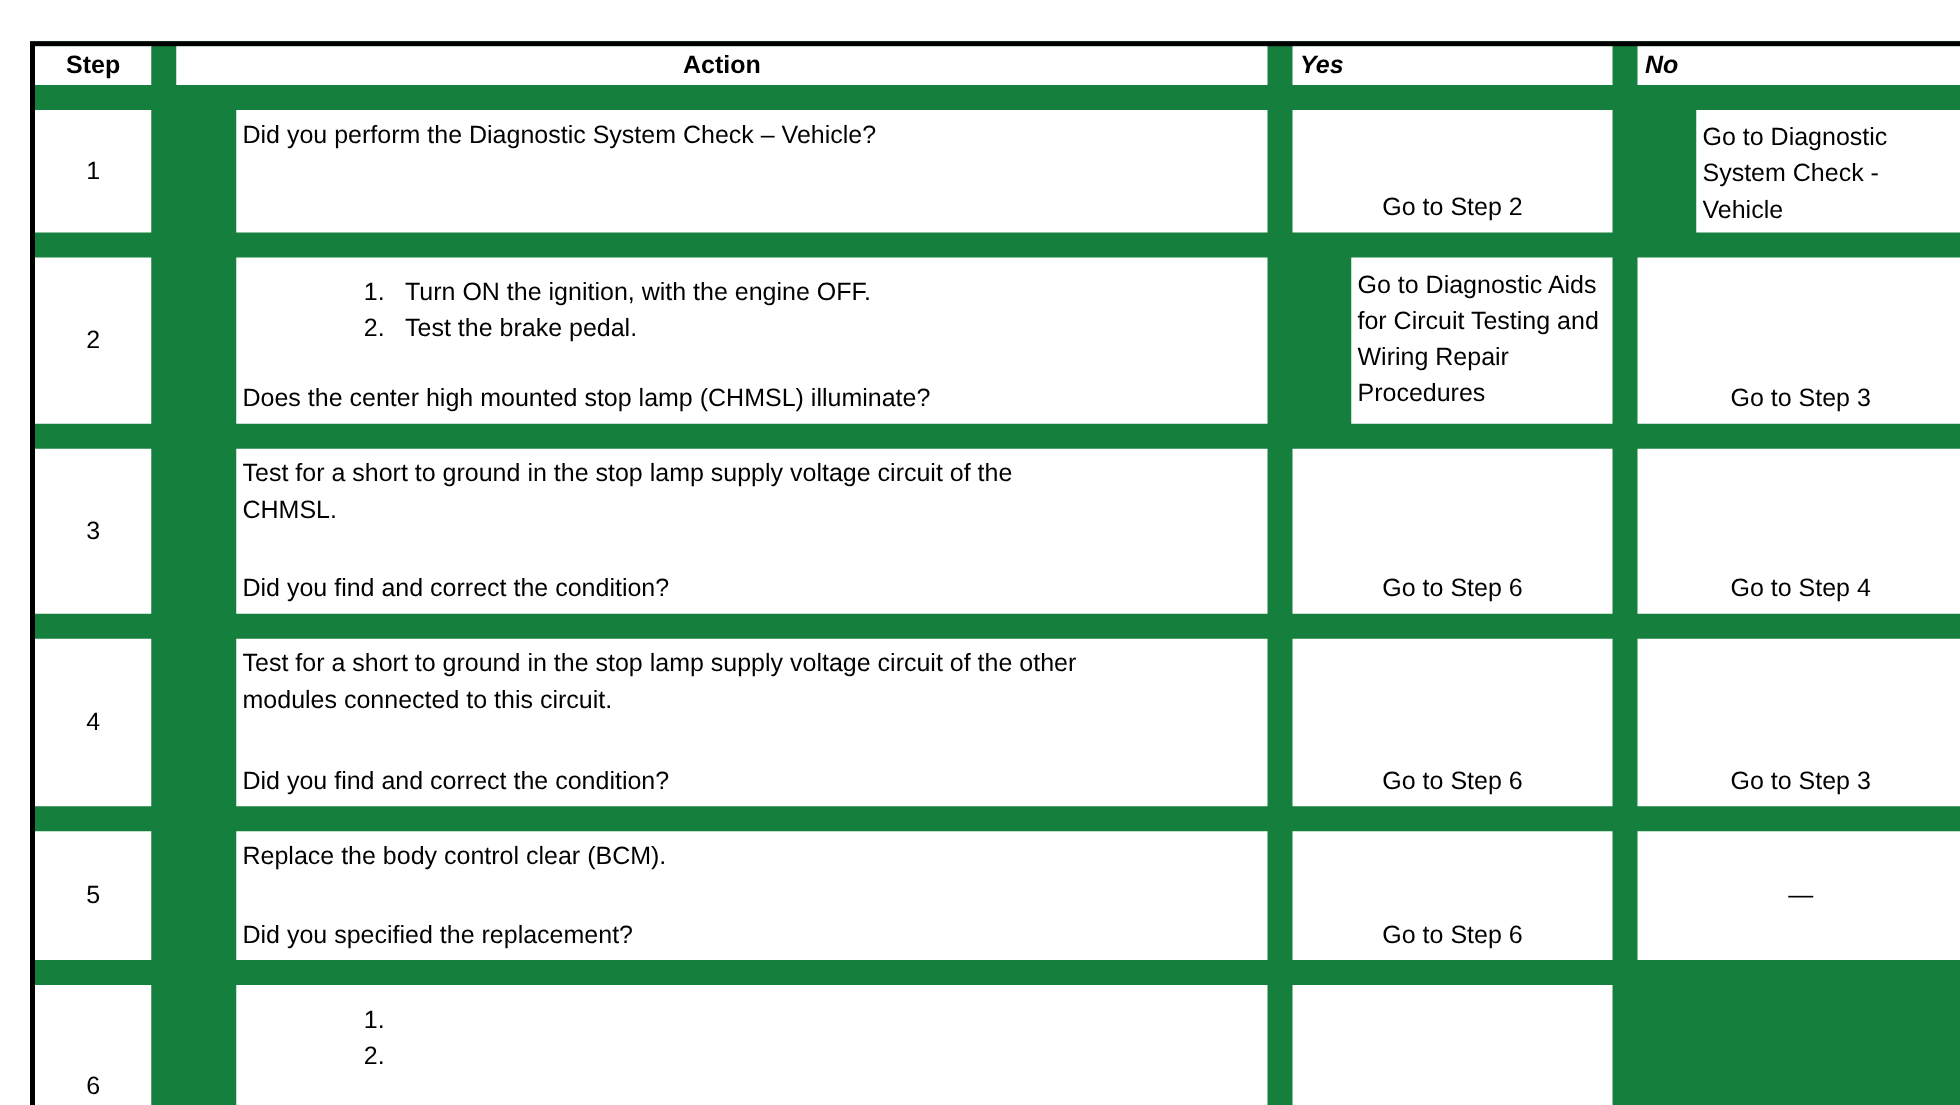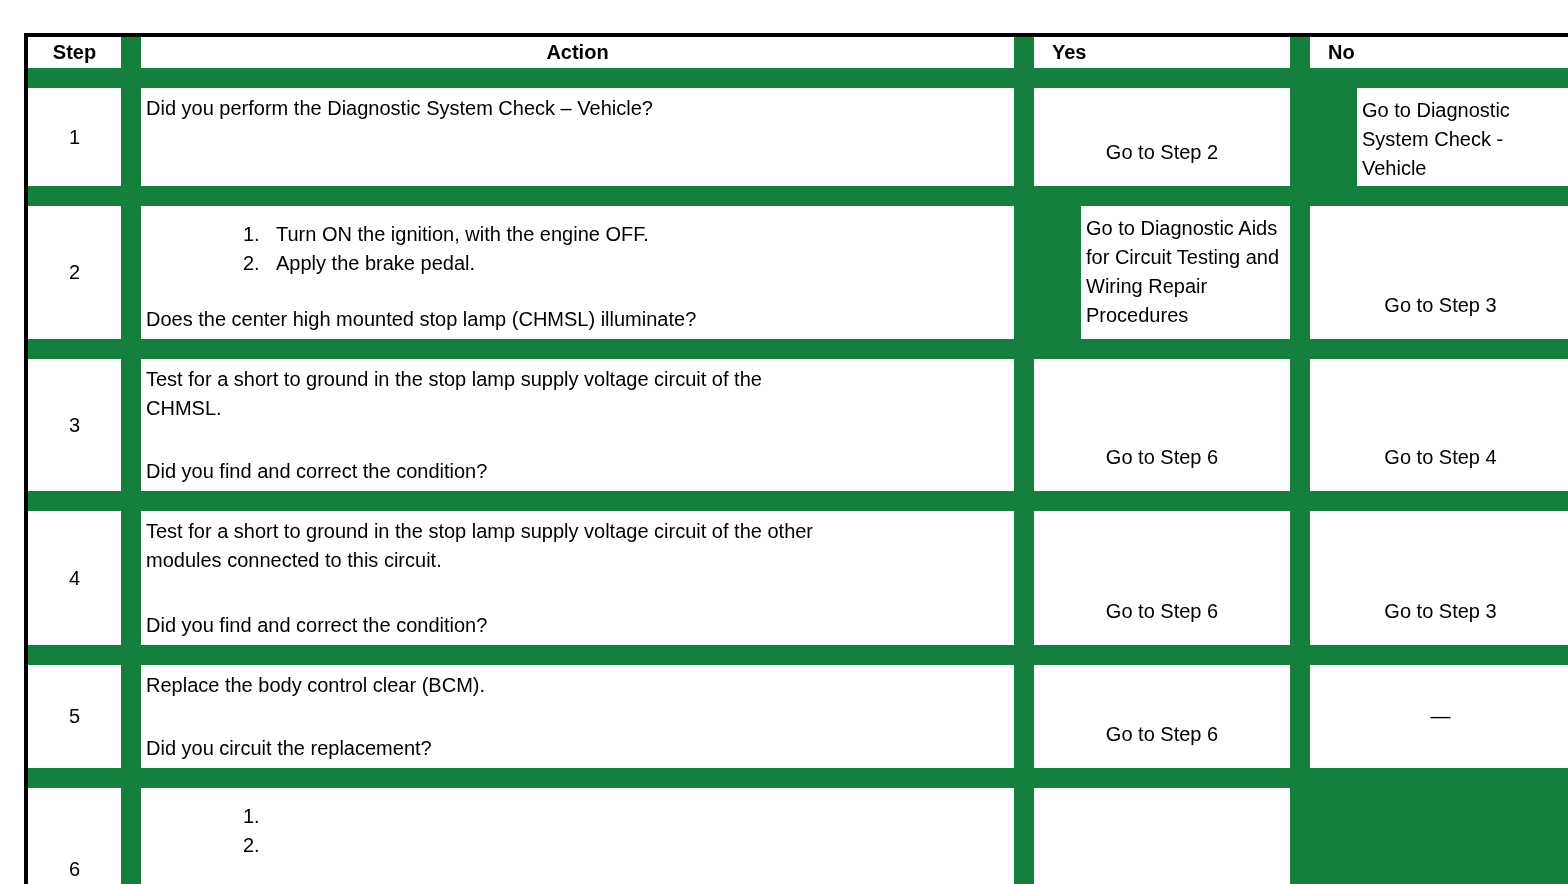--- a/index.html
+++ b/index.html
@@ -23,24 +23,24 @@
   .cell{
     background:#ffffff;
     font-size:20px;
     line-height:29px;
     display:flex;
     flex-direction:column;
     overflow:hidden;
   }
   .h{font-weight:bold;}
   .c-center{align-items:center;justify-content:center;text-align:center;}
-  .c-left{justify-content:center;align-items:flex-start;padding-left:18px;}
+  .c-left{justify-content:center;align-items:flex-start;padding-left:6px;font-style:italic;}
   .c-step{align-items:center;justify-content:center;}
-  .c-action{justify-content:space-between;padding:6px 8px 5px 5px;}
-  .c-bottom{justify-content:flex-end;align-items:center;text-align:left;padding-bottom:19px;}
+  .c-action{justify-content:space-between;padding:6px 8px 5px 5px;margin-left:48px;}
+  .c-bottom{justify-content:flex-end;align-items:center;text-align:left;padding-bottom:5px;}
   .c-top{justify-content:flex-start;align-items:flex-start;text-align:left;padding:8px 4px 4px 5px;margin-left:47px;}
   .c-middle{justify-content:center;align-items:center;text-align:center;}
   .pre{white-space:pre-line;}
   .list{margin-top:8px;}
   .list-row{display:flex;}
   .list-num{margin-left:97px;flex:0 0 33px;}
   .list-text{flex:1;}
 </style>
 </head>
 <body>
@@ -63,21 +63,21 @@
 
   <div class="cell c-step">2</div>
   <div class="cell c-action">
     <div class="list">
       <div class="list-row">
         <span class="list-num">1.</span>
         <span class="list-text pre">Turn ON the ignition, with the engine OFF.</span>
       </div>
       <div class="list-row">
         <span class="list-num">2.</span>
-        <span class="list-text pre">Apply the brake pedal.</span>
+        <span class="list-text pre">Test the brake pedal.</span>
       </div>
     </div>
     <div>Does the center high mounted stop lamp (CHMSL) illuminate?</div>
   </div>
   <div class="cell c-top pre">Go to Diagnostic Aids
 for Circuit Testing and
 Wiring Repair
 Procedures</div>
   <div class="cell c-bottom">Go to Step 3</div>
 
@@ -95,21 +95,21 @@
     <div class="pre">Test for a short to ground in the stop lamp supply voltage circuit of the other
 modules connected to this circuit.</div>
     <div>Did you find and correct the condition?</div>
   </div>
   <div class="cell c-bottom">Go to Step 6</div>
   <div class="cell c-bottom">Go to Step 3</div>
 
   <div class="cell c-step">5</div>
   <div class="cell c-action">
     <div class="pre">Replace the body control clear (BCM).</div>
-    <div>Did you circuit the replacement?</div>
+    <div>Did you specified the replacement?</div>
   </div>
   <div class="cell c-bottom">Go to Step 6</div>
   <div class="cell c-middle">—</div>
 
   <div class="cell c-step">6</div>
   <div class="cell c-action">
     <div class="list">
       <div class="list-row">
         <span class="list-num">1.</span>
       </div>

